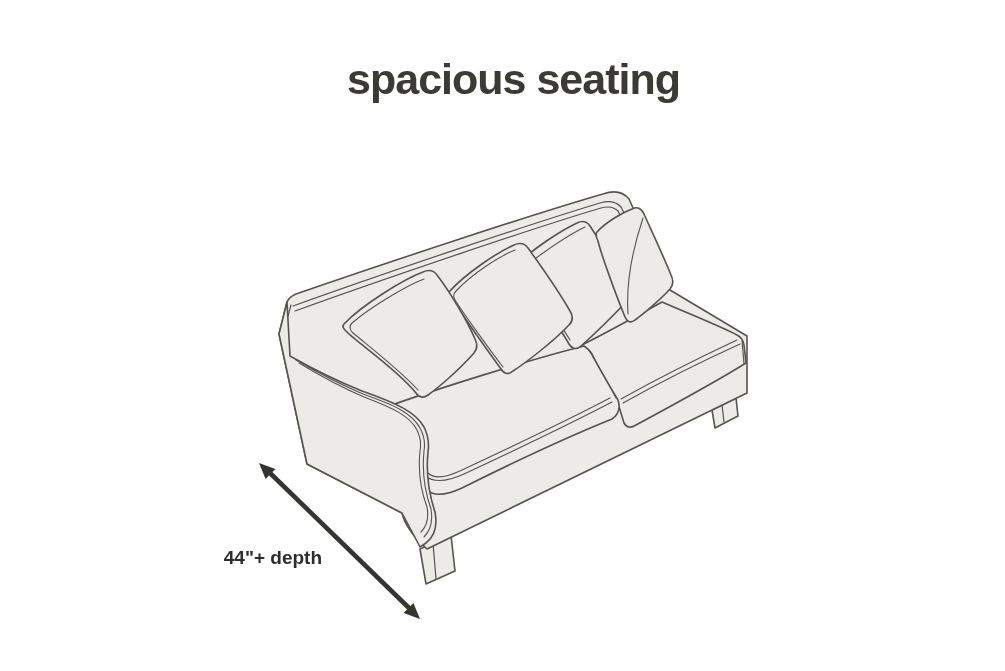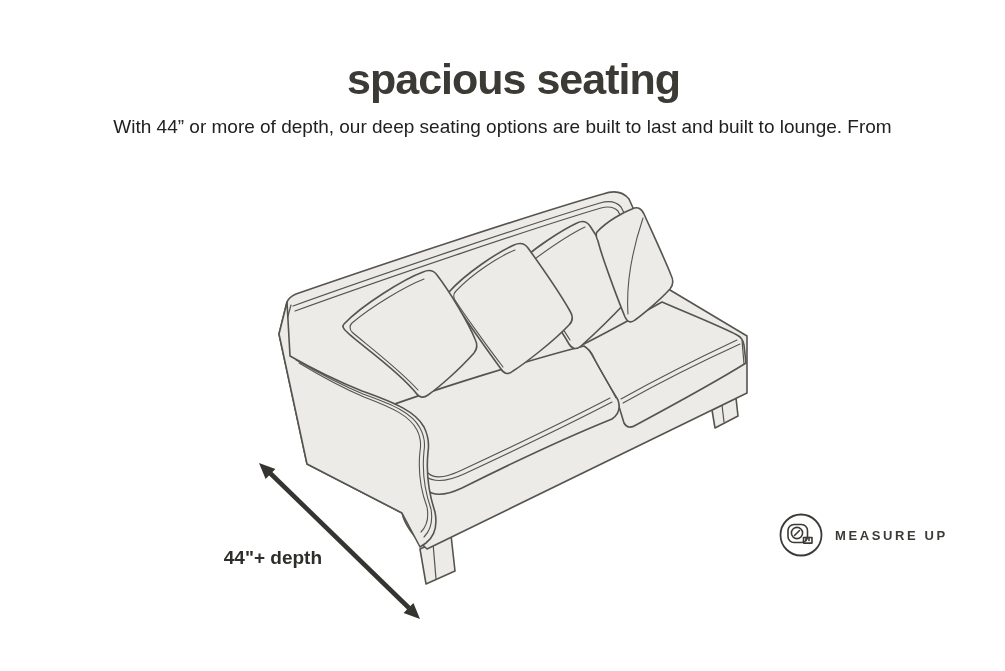--- a/index.html
+++ b/index.html
@@ -39,21 +39,20 @@
     font-family:"Liberation Sans", sans-serif;
     font-size:19px;font-weight:bold;fill:#2f2d2a;
   }
 </style>
 </head>
 <body>
 
 <div class="page-title">spacious seating</div>
 
 <div class="intro">
-  <div>With 44” or more of depth, our deep seating options are built to last and built to lounge. From</div>
 </div>
 
 <svg class="diagram-svg" width="1005" height="671" viewBox="0 0 1005 671">
   <g stroke="#56544e" stroke-width="1.6" fill="#ecebe8" stroke-linejoin="round" stroke-linecap="round">
 
     <g>
       <path d="M 420 549 L 451 535 L 455 571 L 426 584 Z"></path>
       <path d="M 433 543 L 436 579" fill="none" stroke-width="1.2"></path>
     </g>
     <g>
@@ -160,27 +159,13 @@
   <g fill="#363430" stroke="none">
     <line x1="270" y1="473" x2="409" y2="608" stroke="#363430" stroke-width="4.6"></line>
     <polygon points="259,463 275.4,469 265.6,479"></polygon>
     <polygon points="420,619 413.4,602.9 403.6,612.9"></polygon>
   </g>
 
   <text class="depth-label-svgtext" x="322" y="564" text-anchor="end">44"+ depth</text>
 </svg>
 
 <div class="measure-up">
-  <div class="mu-row">
-    <svg class="mu-icon" width="46" height="46" viewBox="0 0 46 46" fill="none" stroke="#3b3a36" stroke-width="1.8" stroke-linejoin="round" stroke-linecap="round">
-      <circle cx="23" cy="23" r="20.5"></circle>
-      <g stroke-width="1.6">
-        <rect x="10" y="12.5" width="19.5" height="18" rx="6"></rect>
-        <circle cx="19" cy="21" r="5.6"></circle>
-        <path d="M 16.5 23.5 L 21.5 18.5"></path>
-        <rect x="25.5" y="25.5" width="8.5" height="5.6"></rect>
-        <path d="M 28 25.5 L 28 28.5"></path>
-        <path d="M 31 25.5 L 31 28.5"></path>
-      </g>
-    </svg>
-    <span class="mu-heading">MEASURE UP</span>
-  </div>
 </div>
 
 </body></html>

